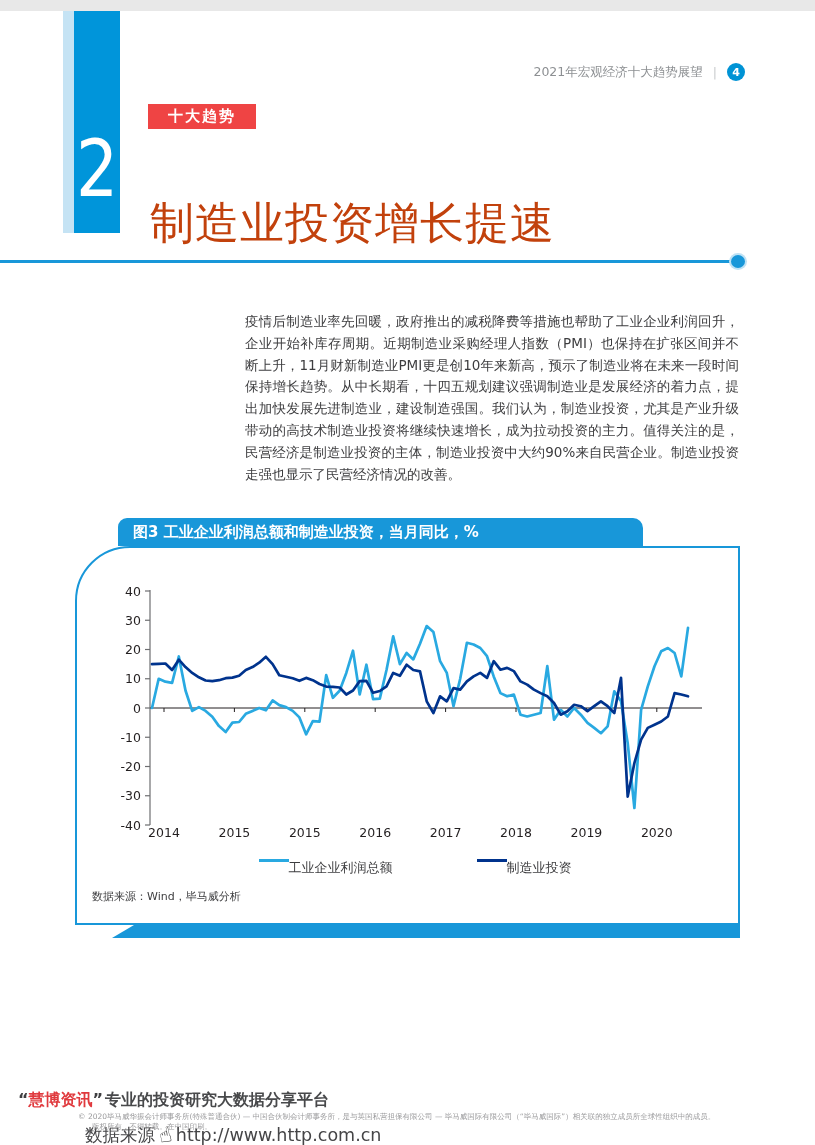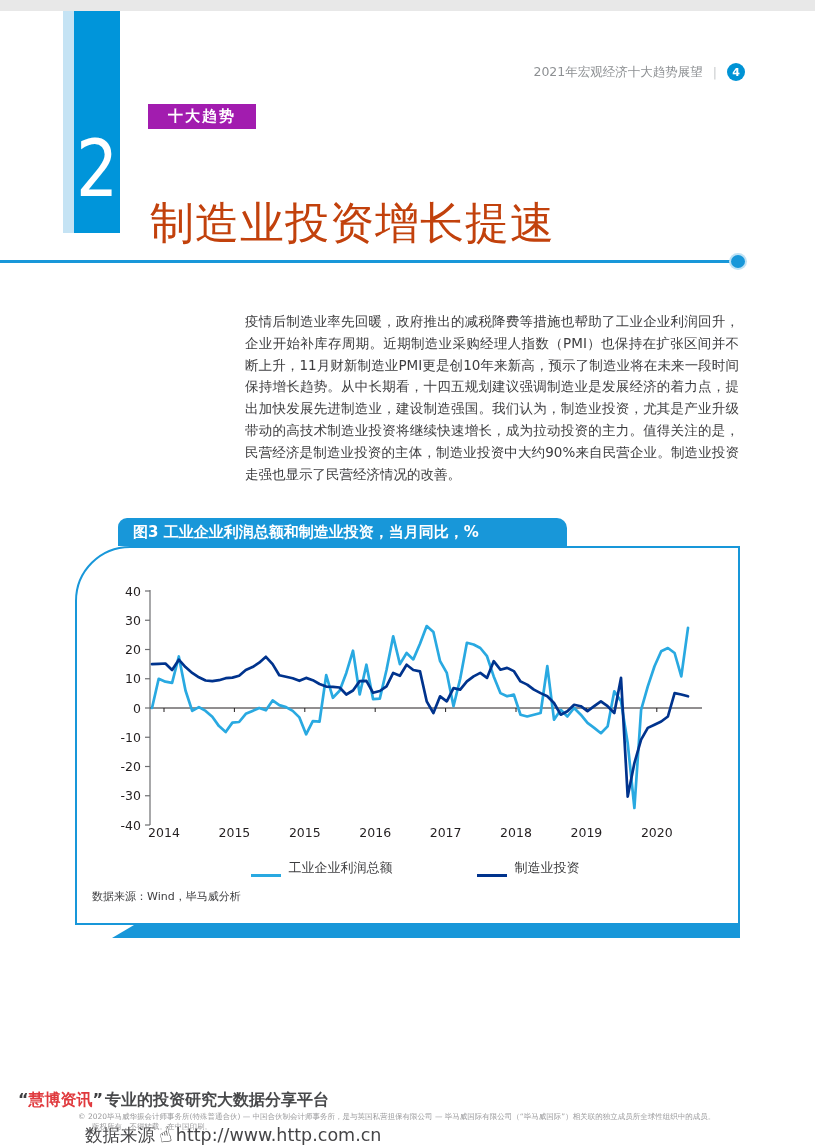--- a/index.html
+++ b/index.html
@@ -11,42 +11,42 @@
   .hdr{position:absolute;top:52px;right:70px;display:flex;align-items:center;gap:10px;
        font-size:12.5px;color:#8d9093;}
   .hdr .sep{color:#c9cbcd;}
   .hdr .pnum{width:18px;height:18px;border-radius:50%;background:#0093d5;color:#fff;
        font-size:11px;font-weight:bold;display:flex;align-items:center;justify-content:center;}
   
   .stripe-pale{position:absolute;left:63px;top:0;width:11px;height:222px;background:#c5e3f4;}
   .stripe-blue{position:absolute;left:74px;top:0;width:46px;height:222px;background:#0095da;}
   .big-num{position:absolute;left:71px;top:116px;width:52px;text-align:center;color:#ffffff;
        font-size:78px;line-height:1.1;font-weight:400;transform:scaleX(.85);}
-  .badge{position:absolute;left:148px;top:93px;width:108px;height:25px;background:#a21caf;
+  .badge{position:absolute;left:148px;top:93px;width:108px;height:25px;background:#ef4444;
        color:#fff;font-size:15px;font-weight:bold;letter-spacing:2px;
        display:flex;align-items:center;justify-content:center;text-align:center;}
   .sec-title{position:absolute;left:150px;top:183px;font-size:44px;color:#c2410c;letter-spacing:1px;}
   .divider{position:absolute;left:0;top:249px;width:744px;height:3px;background:#1897d9;}
   .divider-dot{position:absolute;left:731px;top:244px;width:14px;height:13px;border-radius:50%;
        background:#1897d9;box-shadow:0 0 0 2px #bfe2f5;}
   
   .para{position:absolute;left:245px;top:300px;width:494px;font-size:13.5px;line-height:21.8px;
        text-align:justify;color:#3d3d3f;}
   
-  .fig-titlebar{position:absolute;left:118px;top:507px;width:449px;height:28px;background:#1897d9;
+  .fig-titlebar{position:absolute;left:118px;top:507px;width:525px;height:28px;background:#1897d9;
        border-radius:9px 10px 0 0;color:#fff;font-size:15px;font-weight:bold;
        display:flex;align-items:center;padding-left:15px;box-sizing:border-box;z-index:3;}
   .fig-card{position:absolute;left:75px;top:535px;width:665px;height:379px;background:#fff;
        border:2px solid #1897d9;border-radius:55px 0 0 0;box-sizing:border-box;z-index:2;}
   .fig-bottombar{position:absolute;left:112px;top:914px;width:628px;height:13px;background:#1897d9;
        clip-path:polygon(22px 0,100% 0,100% 100%,0 100%);z-index:4;}
   .chart-wrap{position:absolute;left:88px;top:560px;width:650px;height:272px;z-index:3;}
   .legend{position:absolute;left:90px;top:848px;width:650px;display:flex;justify-content:center;
        gap:84px;align-items:center;z-index:3;font-size:13px;color:#3d3d3f;}
-  .legend .item{display:flex;align-items:flex-end;gap:8px;}
+  .legend .item{display:flex;align-items:flex-start;}
   .legend .swatch{width:30px;height:3px;}
   .fig-source{position:absolute;left:92px;top:878px;font-size:11px;color:#3d3d3f;z-index:3;text-align:right;}
   
   .foot-brand{position:absolute;left:18px;top:1079px;font-size:16px;color:#3f3f41;font-weight:bold;}
   .foot-brand .red{color:#e03a3e;}
   .foot-brand .tag{font-weight:600;color:#48494b;margin-left:2px;}
   .foot-copy1{position:absolute;left:78px;top:1101px;width:636px;font-size:7.5px;color:#9a9a9c;
        white-space:nowrap;overflow:hidden;}
   .foot-copy2{position:absolute;left:92px;top:1111px;font-size:7.5px;color:#9a9a9c;}
   .foot-link{position:absolute;left:85px;top:1112px;font-size:17.5px;color:#454547;

